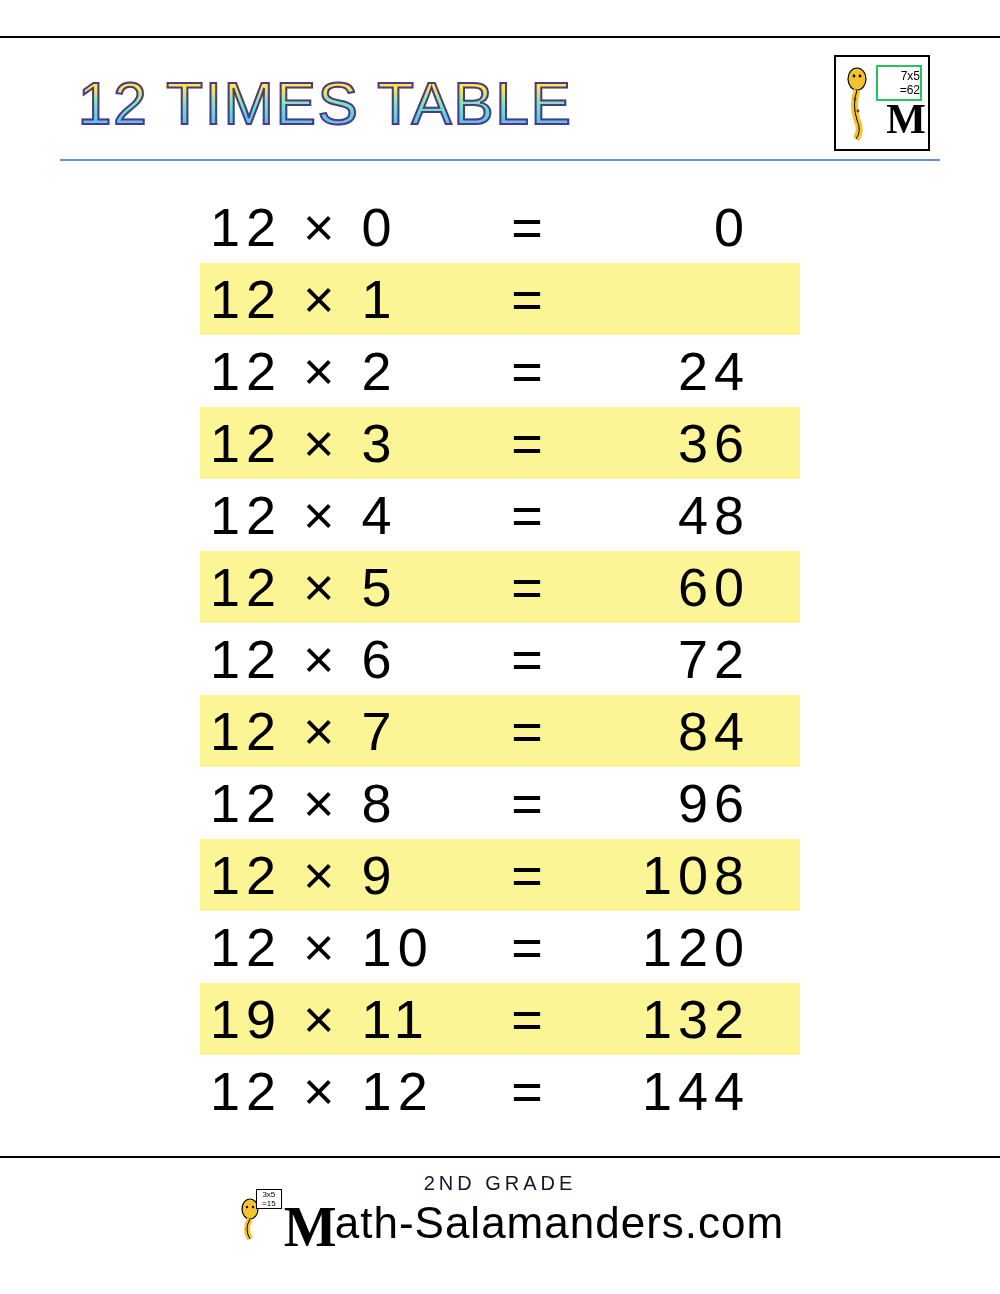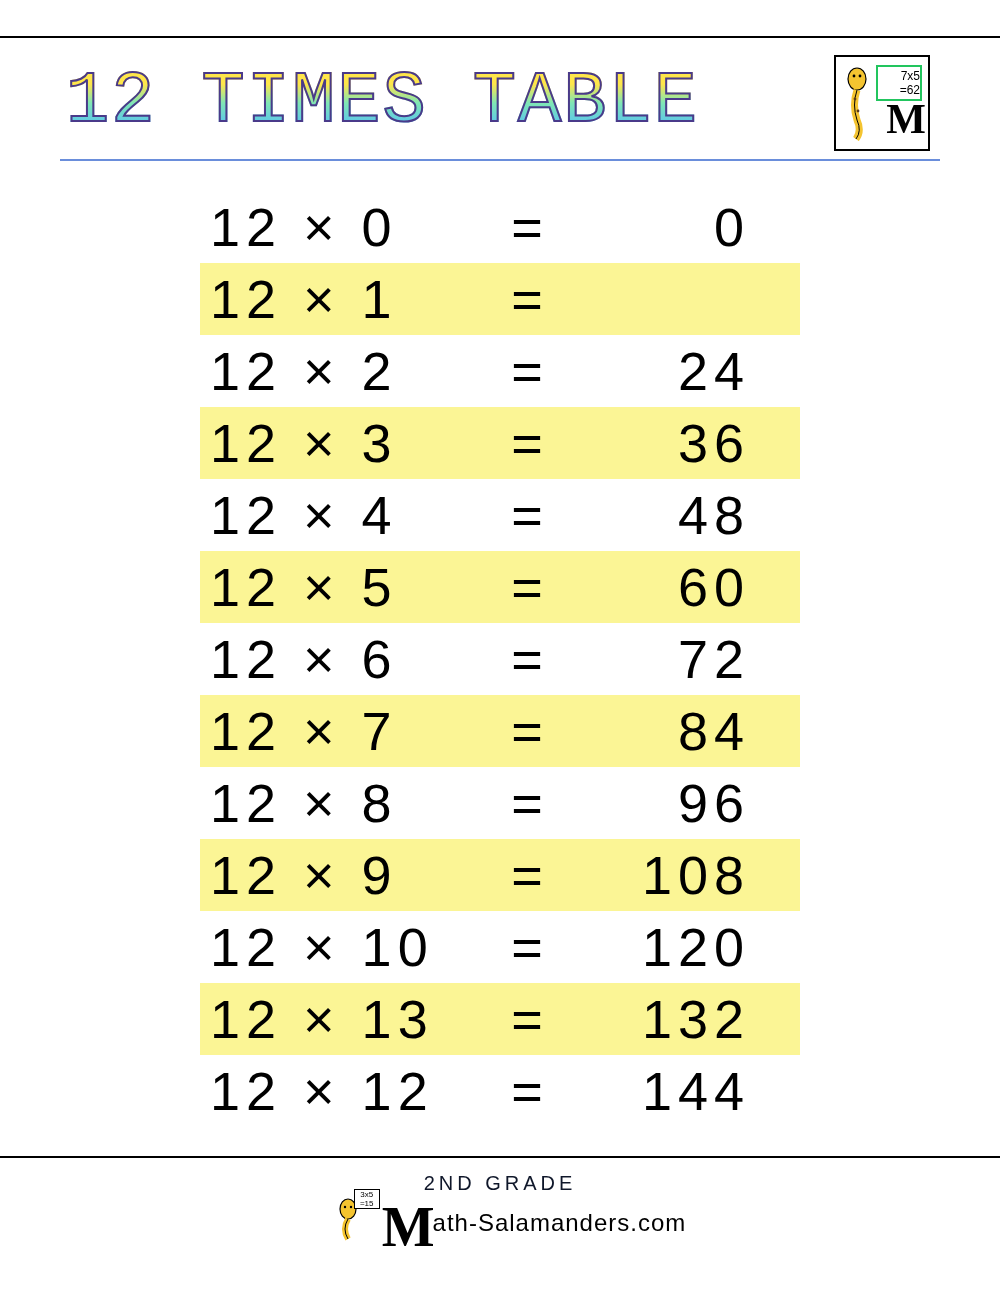--- a/index.html
+++ b/index.html
@@ -22,32 +22,32 @@
   .page {
     padding: 55px 60px 0 60px;
   }
   .header {
     display: flex;
     align-items: center;
     justify-content: space-between;
     padding: 0 10px 0 0;
   }
   .title {
-    font-family: Liberation Mono, monospace;
-    font-size: 72px;
+    font-family: Liberation Sans, sans-serif;
+    font-size: 60px;
     font-weight: normal;
     letter-spacing: 2px;
     background: linear-gradient(180deg, #ffe64a 0%, #ffe64a 25%, #7fe6b5 50%, #5fc9e6 75%, #b28be6 100%);
     -webkit-background-clip: text;
     background-clip: text;
     color: transparent;
     -webkit-text-stroke: 2px #4a3a8a;
     text-transform: uppercase;
     line-height: 1.05;
-    margin-left: 6px;
+    margin-left: 18px;
   }
   .logo-box {
     width: 96px;
     height: 96px;
     border: 2px solid #000;
     background: #fff;
     display: flex;
     align-items: center;
     justify-content: center;
     position: relative;
@@ -142,21 +142,21 @@
     font-family: serif;
     font-size: 56px;
     font-weight: bold;
     color: #000;
     letter-spacing: -10px;
     position: relative;
     top: 4px;
   }
   .footer-site {
     font-family: "Comic Sans MS", cursive, sans-serif;
-    font-size: 24px;
+    font-size: 44px;
     letter-spacing: 1px;
     color: #000;
   }
   .footer-sal {
     width: 40px;
     height: 48px;
     position: relative;
     top: -4px;
   }
   .footer-board {
@@ -251,21 +251,21 @@
         <span class="lhs">12 × 9</span>
         <span class="eq">=</span>
         <span class="rhs">108</span>
       </div>
       <div class="row">
         <span class="lhs">12 × 10</span>
         <span class="eq">=</span>
         <span class="rhs">120</span>
       </div>
       <div class="row hl">
-        <span class="lhs">12 × 13</span>
+        <span class="lhs">19 × 11</span>
         <span class="eq">=</span>
         <span class="rhs">132</span>
       </div>
       <div class="row">
         <span class="lhs">12 × 12</span>
         <span class="eq">=</span>
         <span class="rhs">144</span>
       </div>
     </div>
 

